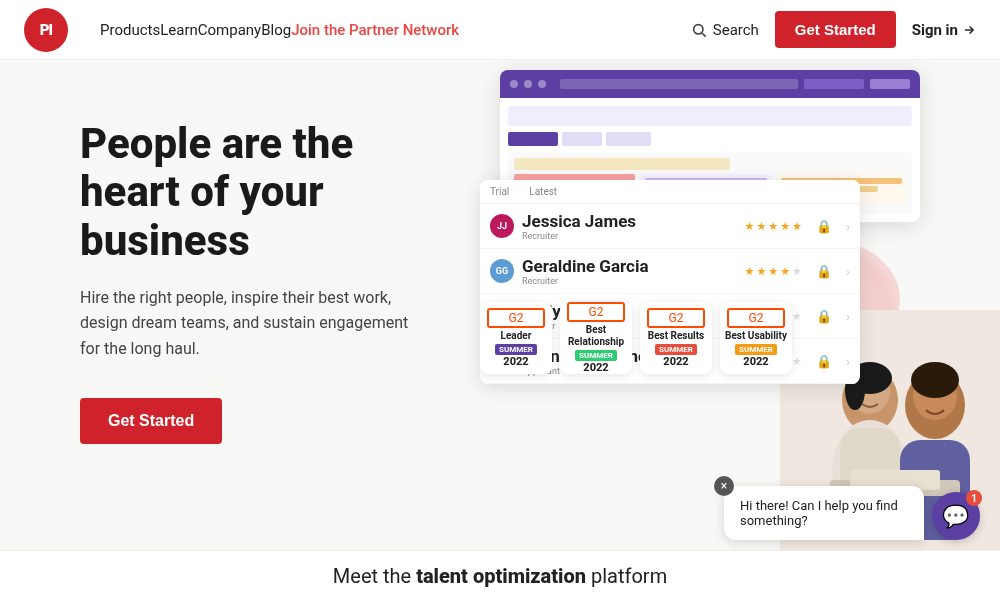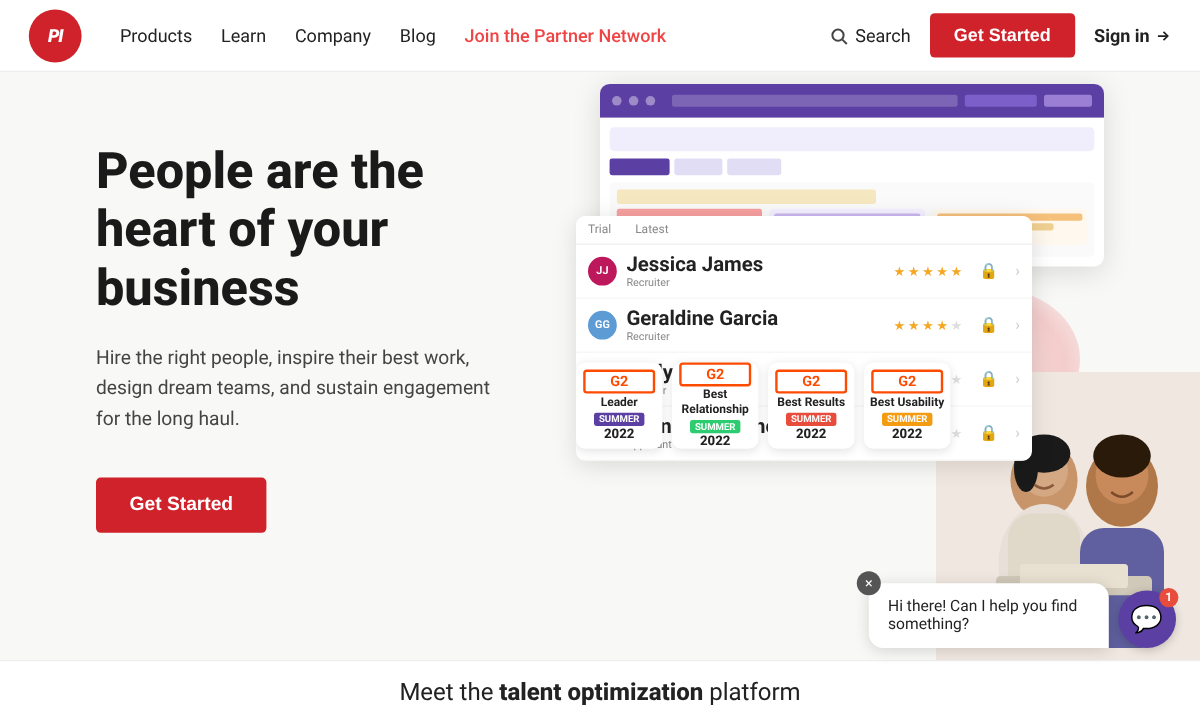--- a/index.html
+++ b/index.html
@@ -13,21 +13,20 @@
       align-items: center;
       padding: 0 24px;
       border-bottom: 1px solid #eee;
       position: relative;
       z-index: 10;
     }
     .nav-logo {
       display: flex;
       align-items: flex-end;
       margin-right: 32px;
-      font-style: italic;
     }
     .logo-circle {
       width: 44px;
       height: 44px;
       background: #d0222a;
       border-radius: 50%;
       display: flex;
       align-items: center;
       justify-content: center;
       color: #fff;
@@ -41,21 +40,20 @@
       font-size: 11px;
       font-weight: 700;
       color: #222;
       line-height: 1.2;
       text-transform: uppercase;
       letter-spacing: 0.5px;
     }
     .nav-links {
       display: flex;
       align-items: flex-start;
-      gap: 24px;
       flex: 1;
     }
     .nav-link {
       font-size: 15px;
       color: #222;
       text-decoration: none;
       cursor: pointer;
     }
     .nav-link-partner {
       color: #ef4444;
@@ -302,21 +300,21 @@
       width: 72px;
       height: 72px;
       display: flex;
       flex-direction: column;
       align-items: center;
       justify-content: center;
       padding: 4px;
     }
     .badge-g2 {
       font-size: 12px;
-      font-weight: 700;
+      font-weight: 400;
       color: #ff4b00;
       border: 2px solid #ff4b00;
       border-radius: 3px;
       padding: 1px 20px;
       margin-bottom: 2px;
     }
     .badge-title { font-size: 10px; font-weight: 700; color: #222; text-align: center; line-height: 1.2; }
     .badge-season {
       font-size: 8px;
       font-weight: 700;

